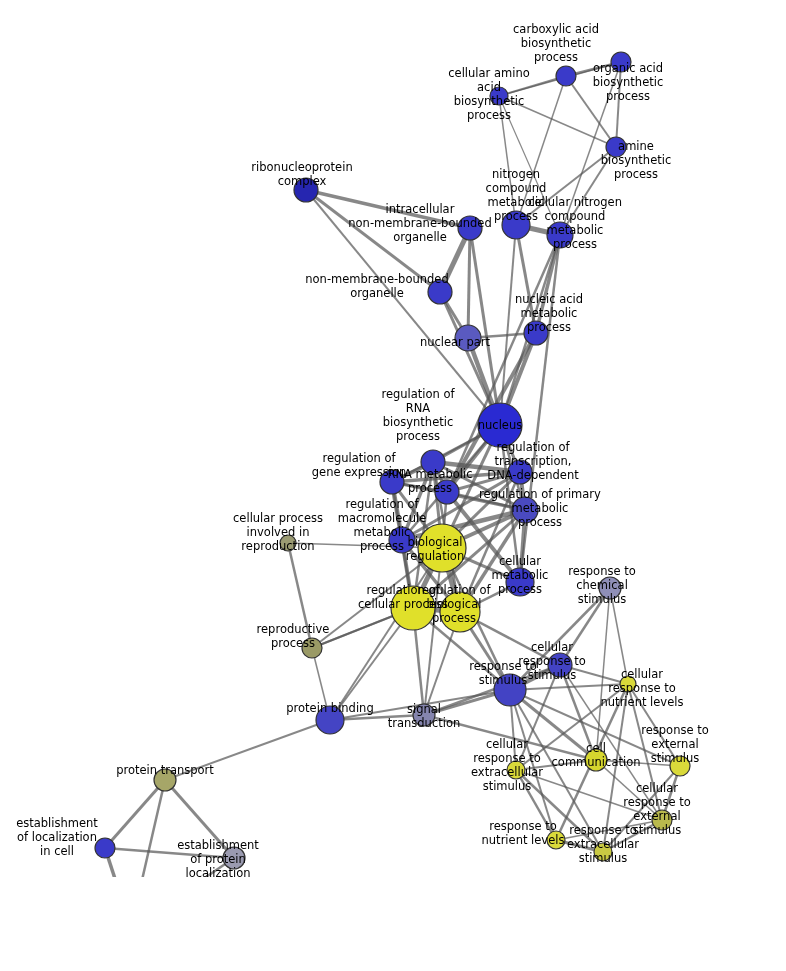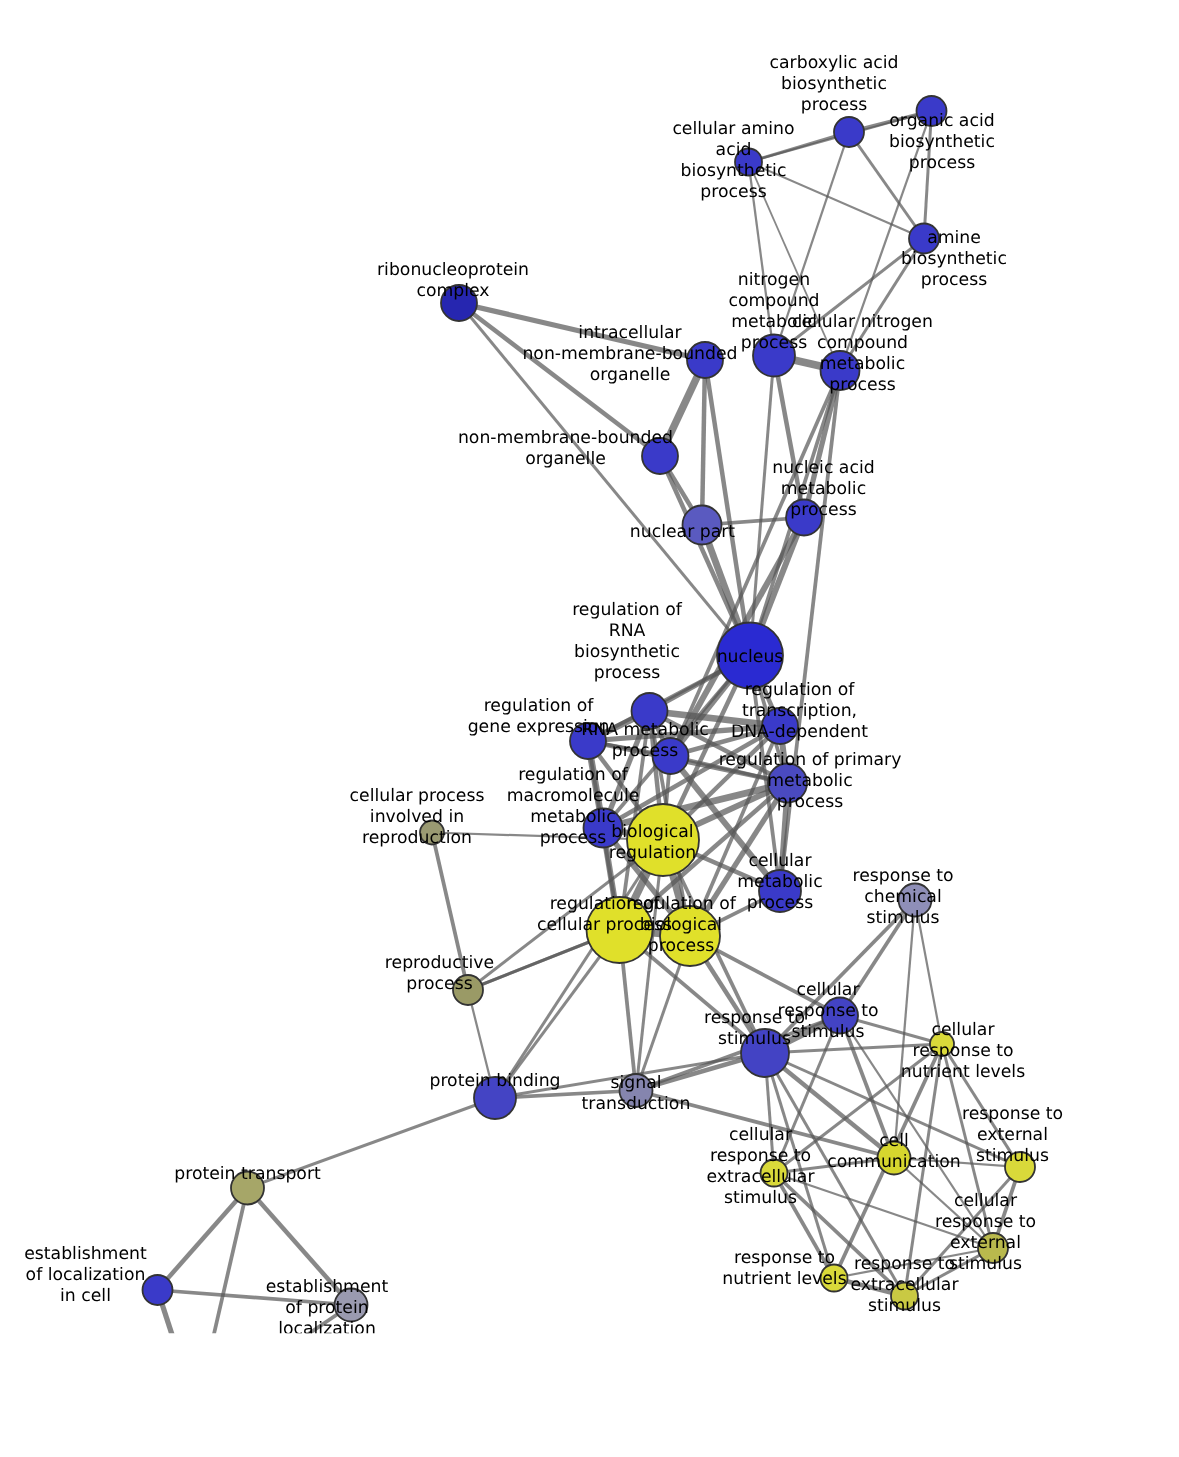--- a/index.html
+++ b/index.html
@@ -1,16 +1,16 @@
 <!DOCTYPE html>
 <html><head>
 <meta charset="utf-8">
 <style>
   html,body{margin:0;padding:0;background:#ffffff;}
-  #stage{position:relative;width:786px;height:877px;background:#ffffff;overflow:hidden;margin-top:12px;}
+  #stage{position:relative;width:786px;height:877px;background:#ffffff;overflow:hidden;}
   svg{display:block;}
   .node{cursor:pointer;}
   .node-label{font-family:"DejaVu Sans","Liberation Sans",sans-serif;font-size:11.5px;fill:#000;pointer-events:none;}
 </style>
 </head>
 <body>
 
 <div id="stage">
   <svg id="net" width="786" height="971" viewBox="0 0 786 971">
     <g id="edges-layer">

